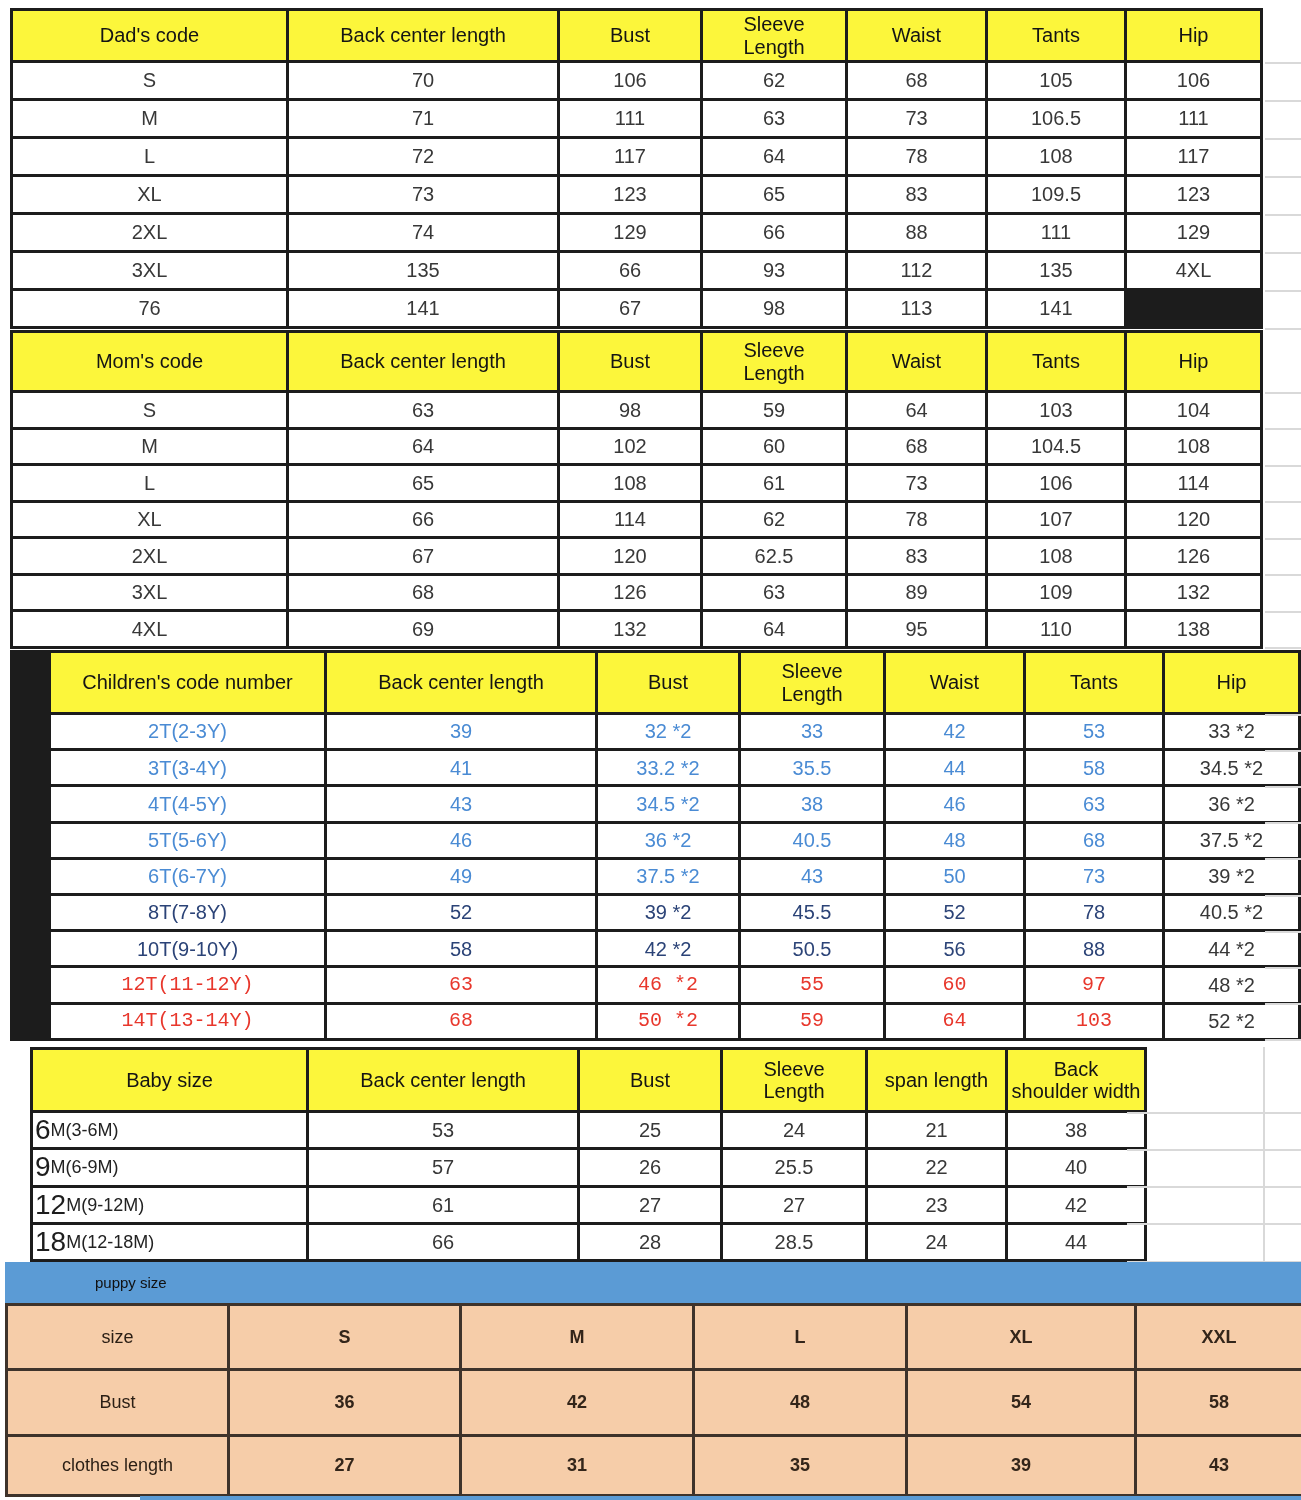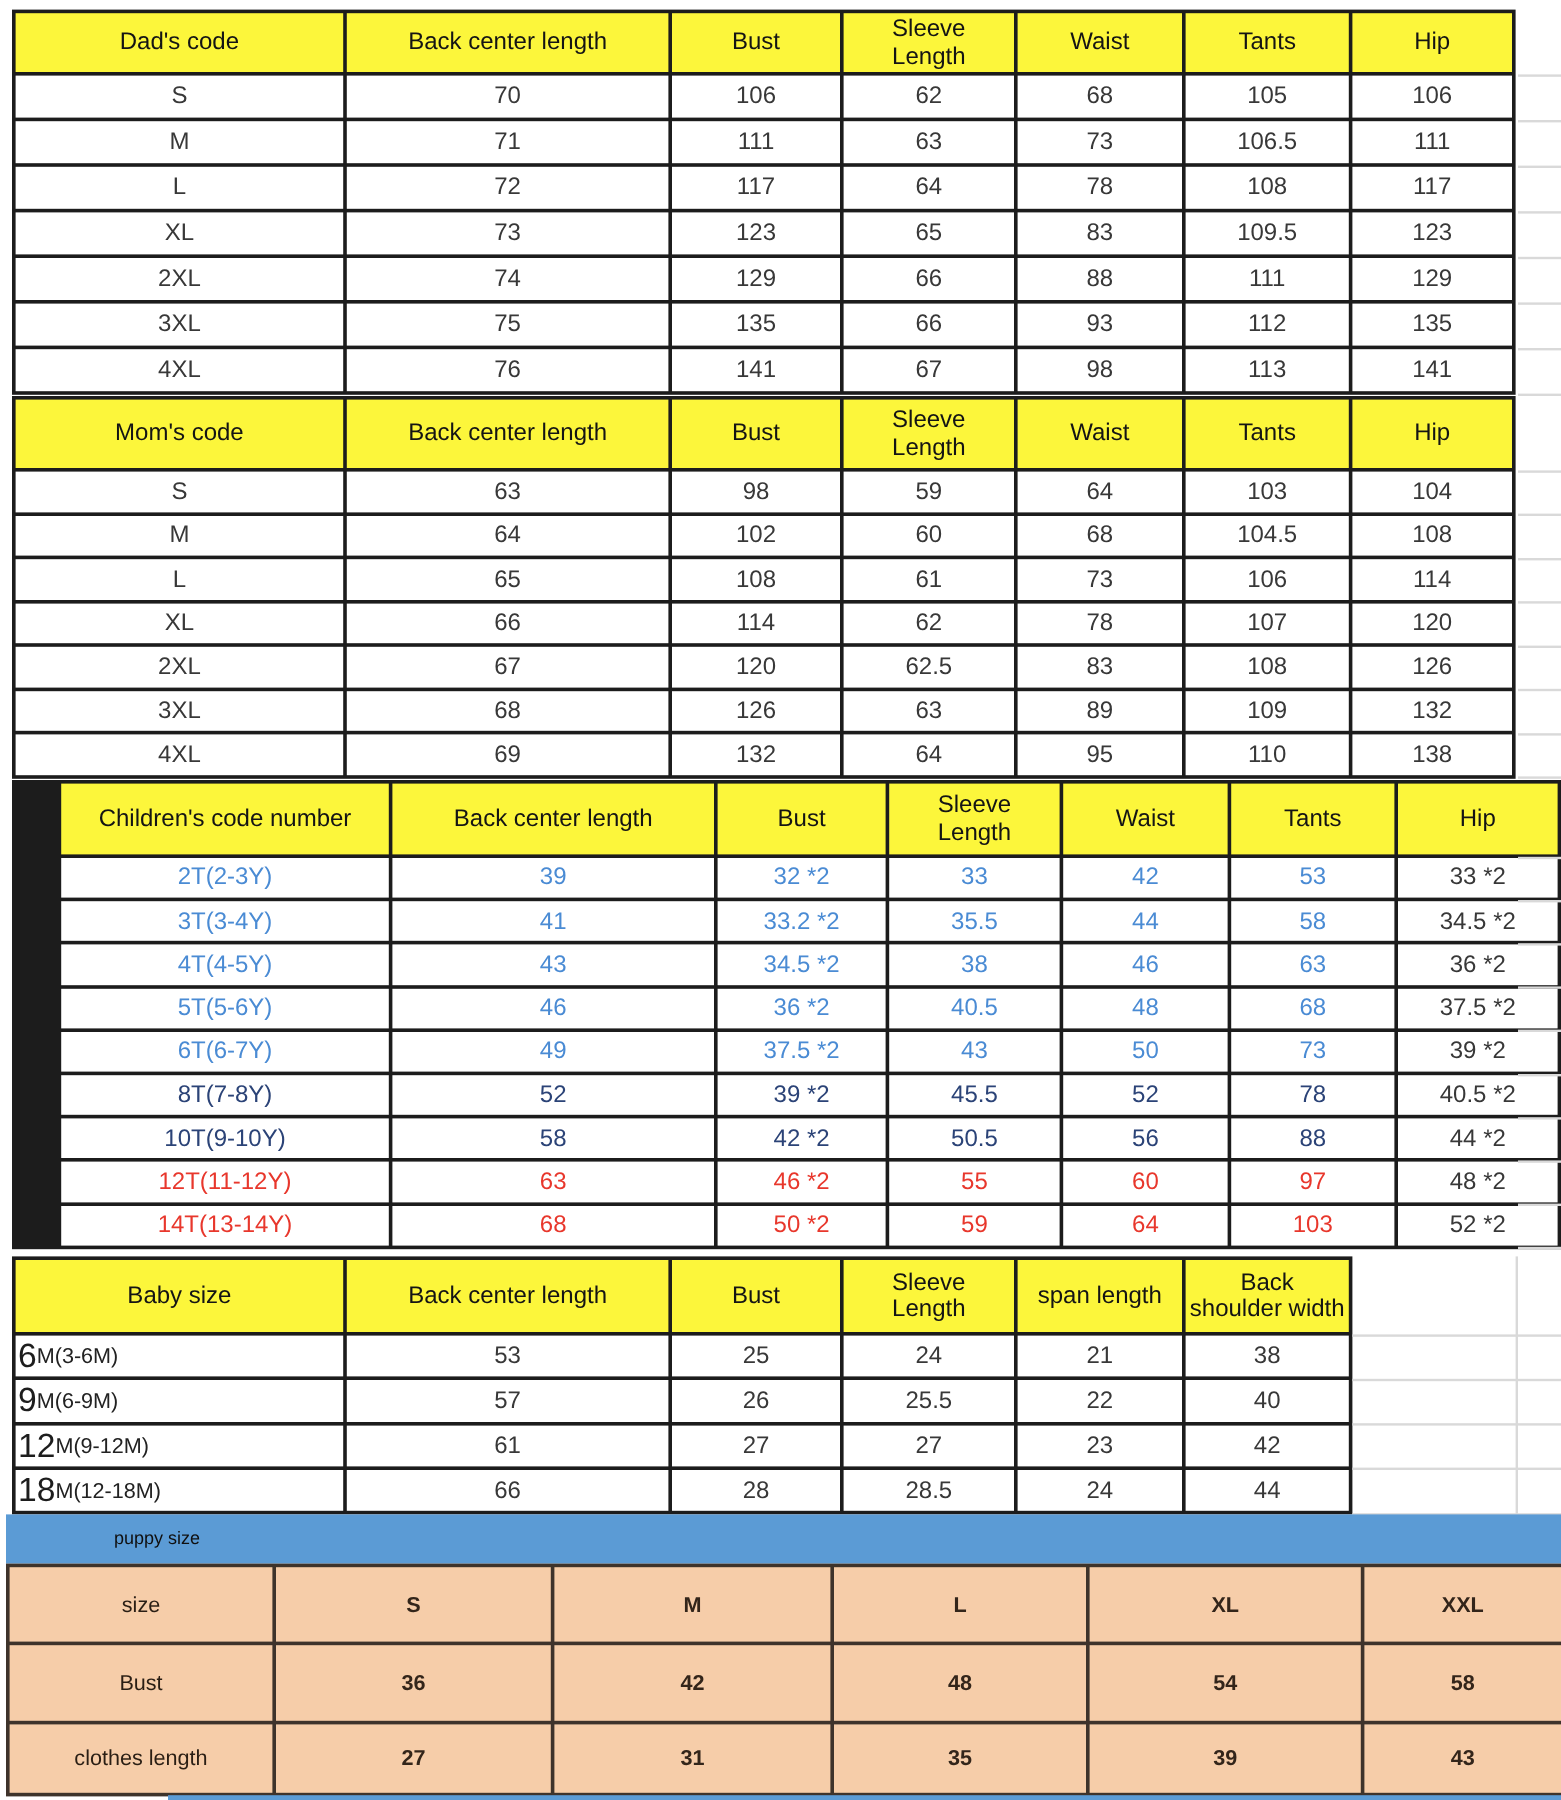--- a/index.html
+++ b/index.html
@@ -10,21 +10,21 @@
   html,body{margin:0;padding:0;}
   body{width:1301px;height:1500px;background:#ffffff;
        font-family:"Liberation Sans",sans-serif;}
   #canvas{position:absolute;left:0;top:0;width:1301px;height:1500px;overflow:hidden;background:#fff;}
 
   
   .sec{position:absolute;left:10px;display:grid;gap:3px;padding:3px;background:var(--line);}
   .cell{background:#fff;display:flex;align-items:center;justify-content:center;
         font-size:20px;color:var(--ink);text-align:center;line-height:1.12;}
   .hdr{background:var(--yellow);color:#141414;font-size:20px;}
-  .c-black{color:var(--ink);} .c-blue{color:var(--blue);} .c-navy{color:var(--navy);} .c-red{color:var(--red);}
+  .c-black{color:var(--ink);} .c-blue{color:var(--blue);} .c-navy{color:var(--navy);} .c-red{color:var(--red);font-family:Liberation Mono, monospace;}
   .baby-lbl{justify-content:flex-start;padding-left:2px;color:#222;}
   .baby-lbl .big{font-size:28px;line-height:1;color:#1d1d1d;}
   .baby-lbl .rest{font-size:18px;color:#222;}
 
   
   .faint{position:absolute;background:var(--faint);}
 
   
   #banner{position:absolute;left:5px;top:1262px;width:1296px;height:41px;background:var(--banner);
           display:flex;align-items:center;}
@@ -80,21 +80,20 @@
         <div class="cell val c-black">109.5</div>
         <div class="cell val c-black">123</div>
         <div class="cell val c-black">2XL</div>
         <div class="cell val c-black">74</div>
         <div class="cell val c-black">129</div>
         <div class="cell val c-black">66</div>
         <div class="cell val c-black">88</div>
         <div class="cell val c-black">111</div>
         <div class="cell val c-black">129</div>
         <div class="cell val c-black">3XL</div>
-        <div class="cell val c-black">75</div>
         <div class="cell val c-black">135</div>
         <div class="cell val c-black">66</div>
         <div class="cell val c-black">93</div>
         <div class="cell val c-black">112</div>
         <div class="cell val c-black">135</div>
         <div class="cell val c-black">4XL</div>
         <div class="cell val c-black">76</div>
         <div class="cell val c-black">141</div>
         <div class="cell val c-black">67</div>
         <div class="cell val c-black">98</div>
@@ -224,21 +223,21 @@
         <div class="cell val c-red">97</div>
         <div class="cell val c-black">48 *2</div>
         <div class="cell val c-red">14T(13-14Y)</div>
         <div class="cell val c-red">68</div>
         <div class="cell val c-red">50 *2</div>
         <div class="cell val c-red">59</div>
         <div class="cell val c-red">64</div>
         <div class="cell val c-red">103</div>
         <div class="cell val c-black">52 *2</div>
       </div>
-      <div class="sec" style="top: 1047px; grid-template-columns: 273px 268px 140px 142px 137px 136px; grid-template-rows: 60px repeat(4, 34.3px);">
+      <div class="sec" style="top: 1047px; grid-template-columns: 273px 268px 140px 142px 137px 136px; grid-template-rows: 60px repeat(4, 34.3px); margin-left: 20px;">
         <div class="cell hdr">Baby size</div>
         <div class="cell hdr">Back center length</div>
         <div class="cell hdr">Bust</div>
         <div class="cell hdr">Sleeve<br>Length</div>
         <div class="cell hdr">span length</div>
         <div class="cell hdr">Back<br>shoulder width</div>
         <div class="cell val c-black baby-lbl">
           <span class="big">6</span>
           <span class="rest">M(3-6M)</span>
         </div>

